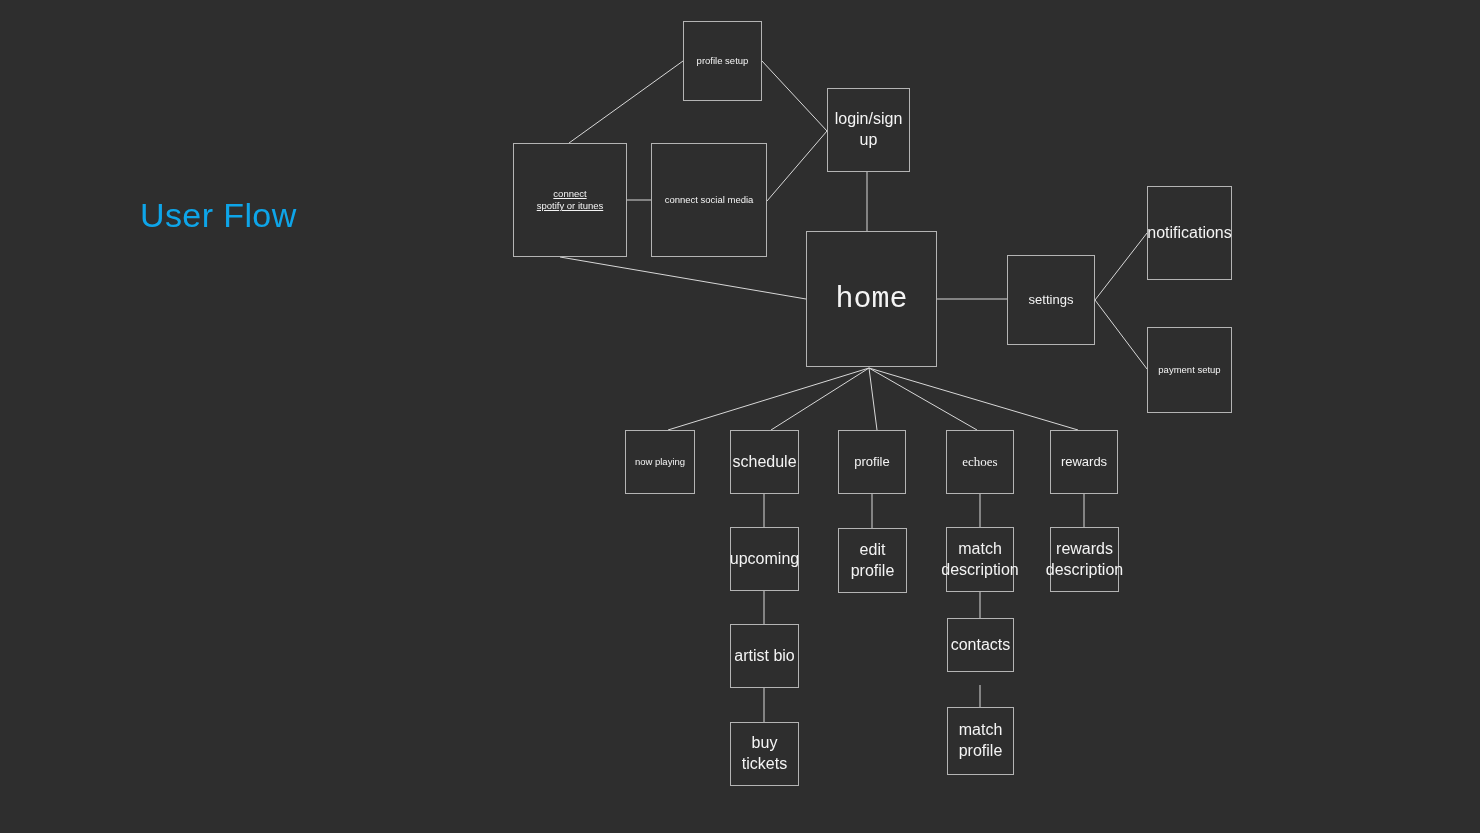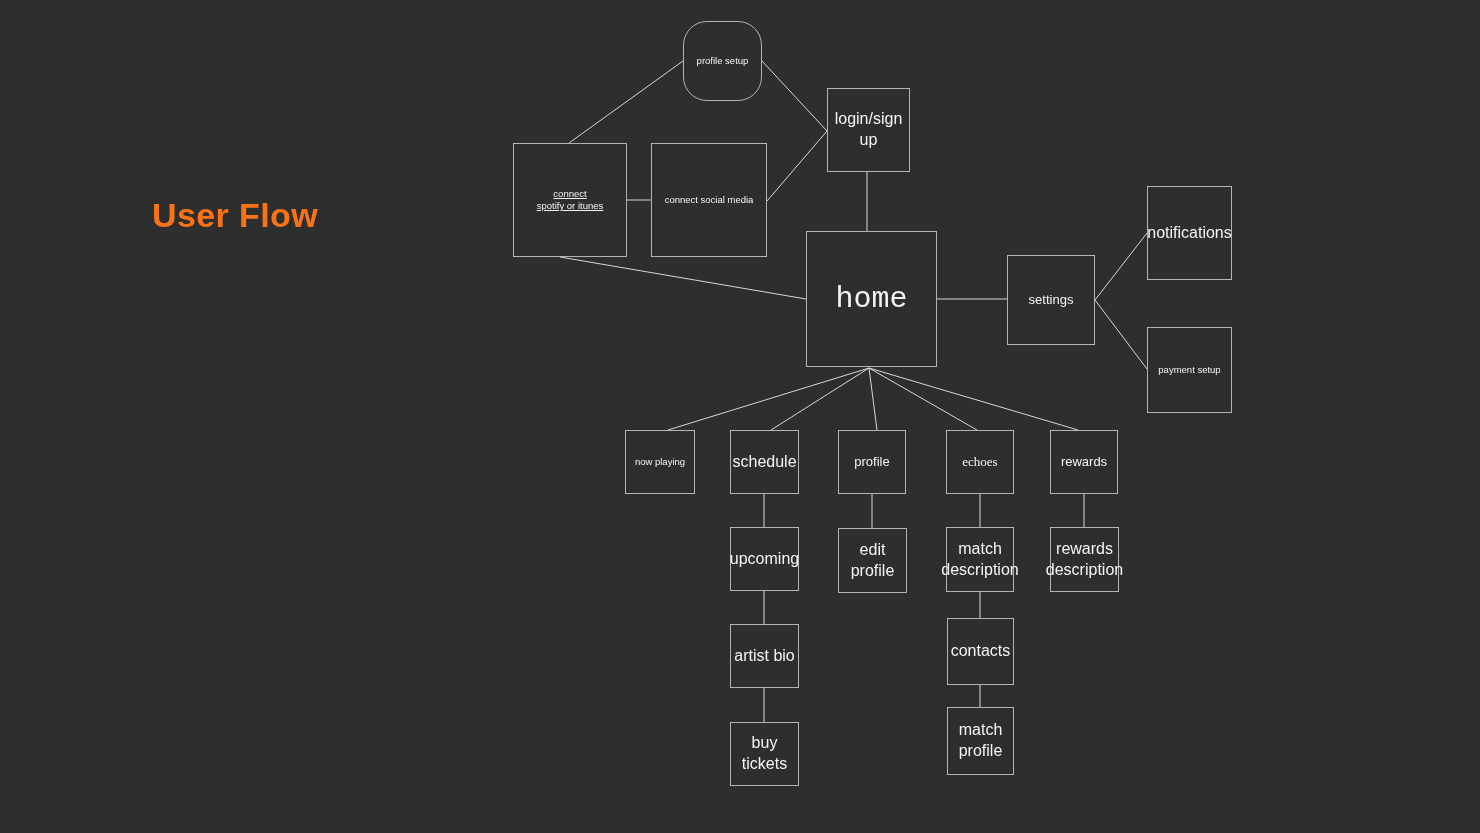--- a/index.html
+++ b/index.html
@@ -31,26 +31,26 @@
   }
   #node-layer {
     position: absolute;
     left: 0;
     top: 0;
     width: 1480px;
     height: 833px;
   }
   .page-title {
     position: absolute;
-    left: 152px;
+    left: 140px;
     top: 196px;
     font-size: 34px;
-    font-weight: 700;
+    font-weight: 400;
     letter-spacing: 0.4px;
-    color: #f97316;
+    color: #0ea5e9;
     white-space: nowrap;
   }
   .node {
     position: absolute;
     box-sizing: border-box;
     border: 1px solid #b4b4b4;
     background: transparent;
     display: flex;
     align-items: center;
     justify-content: center;
@@ -95,21 +95,21 @@
       <line x1="872" y1="494" x2="872" y2="528" stroke="#d8d8d8" stroke-width="1"></line>
       <line x1="980" y1="494" x2="980" y2="527" stroke="#d8d8d8" stroke-width="1"></line>
       <line x1="1084" y1="494" x2="1084" y2="527" stroke="#d8d8d8" stroke-width="1"></line>
       <line x1="764" y1="591" x2="764" y2="624" stroke="#d8d8d8" stroke-width="1"></line>
       <line x1="980" y1="592" x2="980" y2="618" stroke="#d8d8d8" stroke-width="1"></line>
       <line x1="764" y1="688" x2="764" y2="722" stroke="#d8d8d8" stroke-width="1"></line>
       <line x1="980" y1="685" x2="980" y2="707" stroke="#d8d8d8" stroke-width="1"></line>
     </svg>
 
   <div id="node-layer">
-      <div class="node size-sm" style="left: 683px; top: 21px; width: 79px; height: 80px; border-color: rgb(180, 180, 180); border-radius: 24px;">
+      <div class="node size-sm" style="left: 683px; top: 21px; width: 79px; height: 80px; border-color: rgb(180, 180, 180);">
         <span class="node-label">profile setup</span>
       </div>
       <div class="node size-md" style="left: 827px; top: 88px; width: 83px; height: 84px; border-color: rgb(180, 180, 180);">
         <span class="node-label">login/sign up</span>
       </div>
       <div class="node size-sm" style="left: 513px; top: 143px; width: 114px; height: 114px; border-color: rgb(180, 180, 180); text-decoration: underline;">
         <span class="node-label">connect
 spotify or itunes</span>
       </div>
       <div class="node size-sm" style="left: 651px; top: 143px; width: 116px; height: 114px; border-color: rgb(180, 180, 180);">
@@ -152,21 +152,21 @@
         <span class="node-label">match
 description</span>
       </div>
       <div class="node size-md" style="left: 1050px; top: 527px; width: 69px; height: 65px; border-color: rgb(180, 180, 180);">
         <span class="node-label">rewards
 description</span>
       </div>
       <div class="node size-md" style="left: 730px; top: 624px; width: 69px; height: 64px; border-color: rgb(180, 180, 180);">
         <span class="node-label">artist bio</span>
       </div>
-      <div class="node size-md" style="left: 947px; top: 618px; width: 67px; height: 67px; border-color: rgb(180, 180, 180);">
+      <div class="node size-md" style="left: 947px; top: 618px; width: 67px; height: 54px; border-color: rgb(180, 180, 180);">
         <span class="node-label">contacts</span>
       </div>
       <div class="node size-md" style="left: 730px; top: 722px; width: 69px; height: 64px; border-color: rgb(180, 180, 180);">
         <span class="node-label">buy tickets</span>
       </div>
       <div class="node size-md" style="left: 947px; top: 707px; width: 67px; height: 68px; border-color: rgb(180, 180, 180);">
         <span class="node-label">match
 profile</span>
       </div>
     </div>

